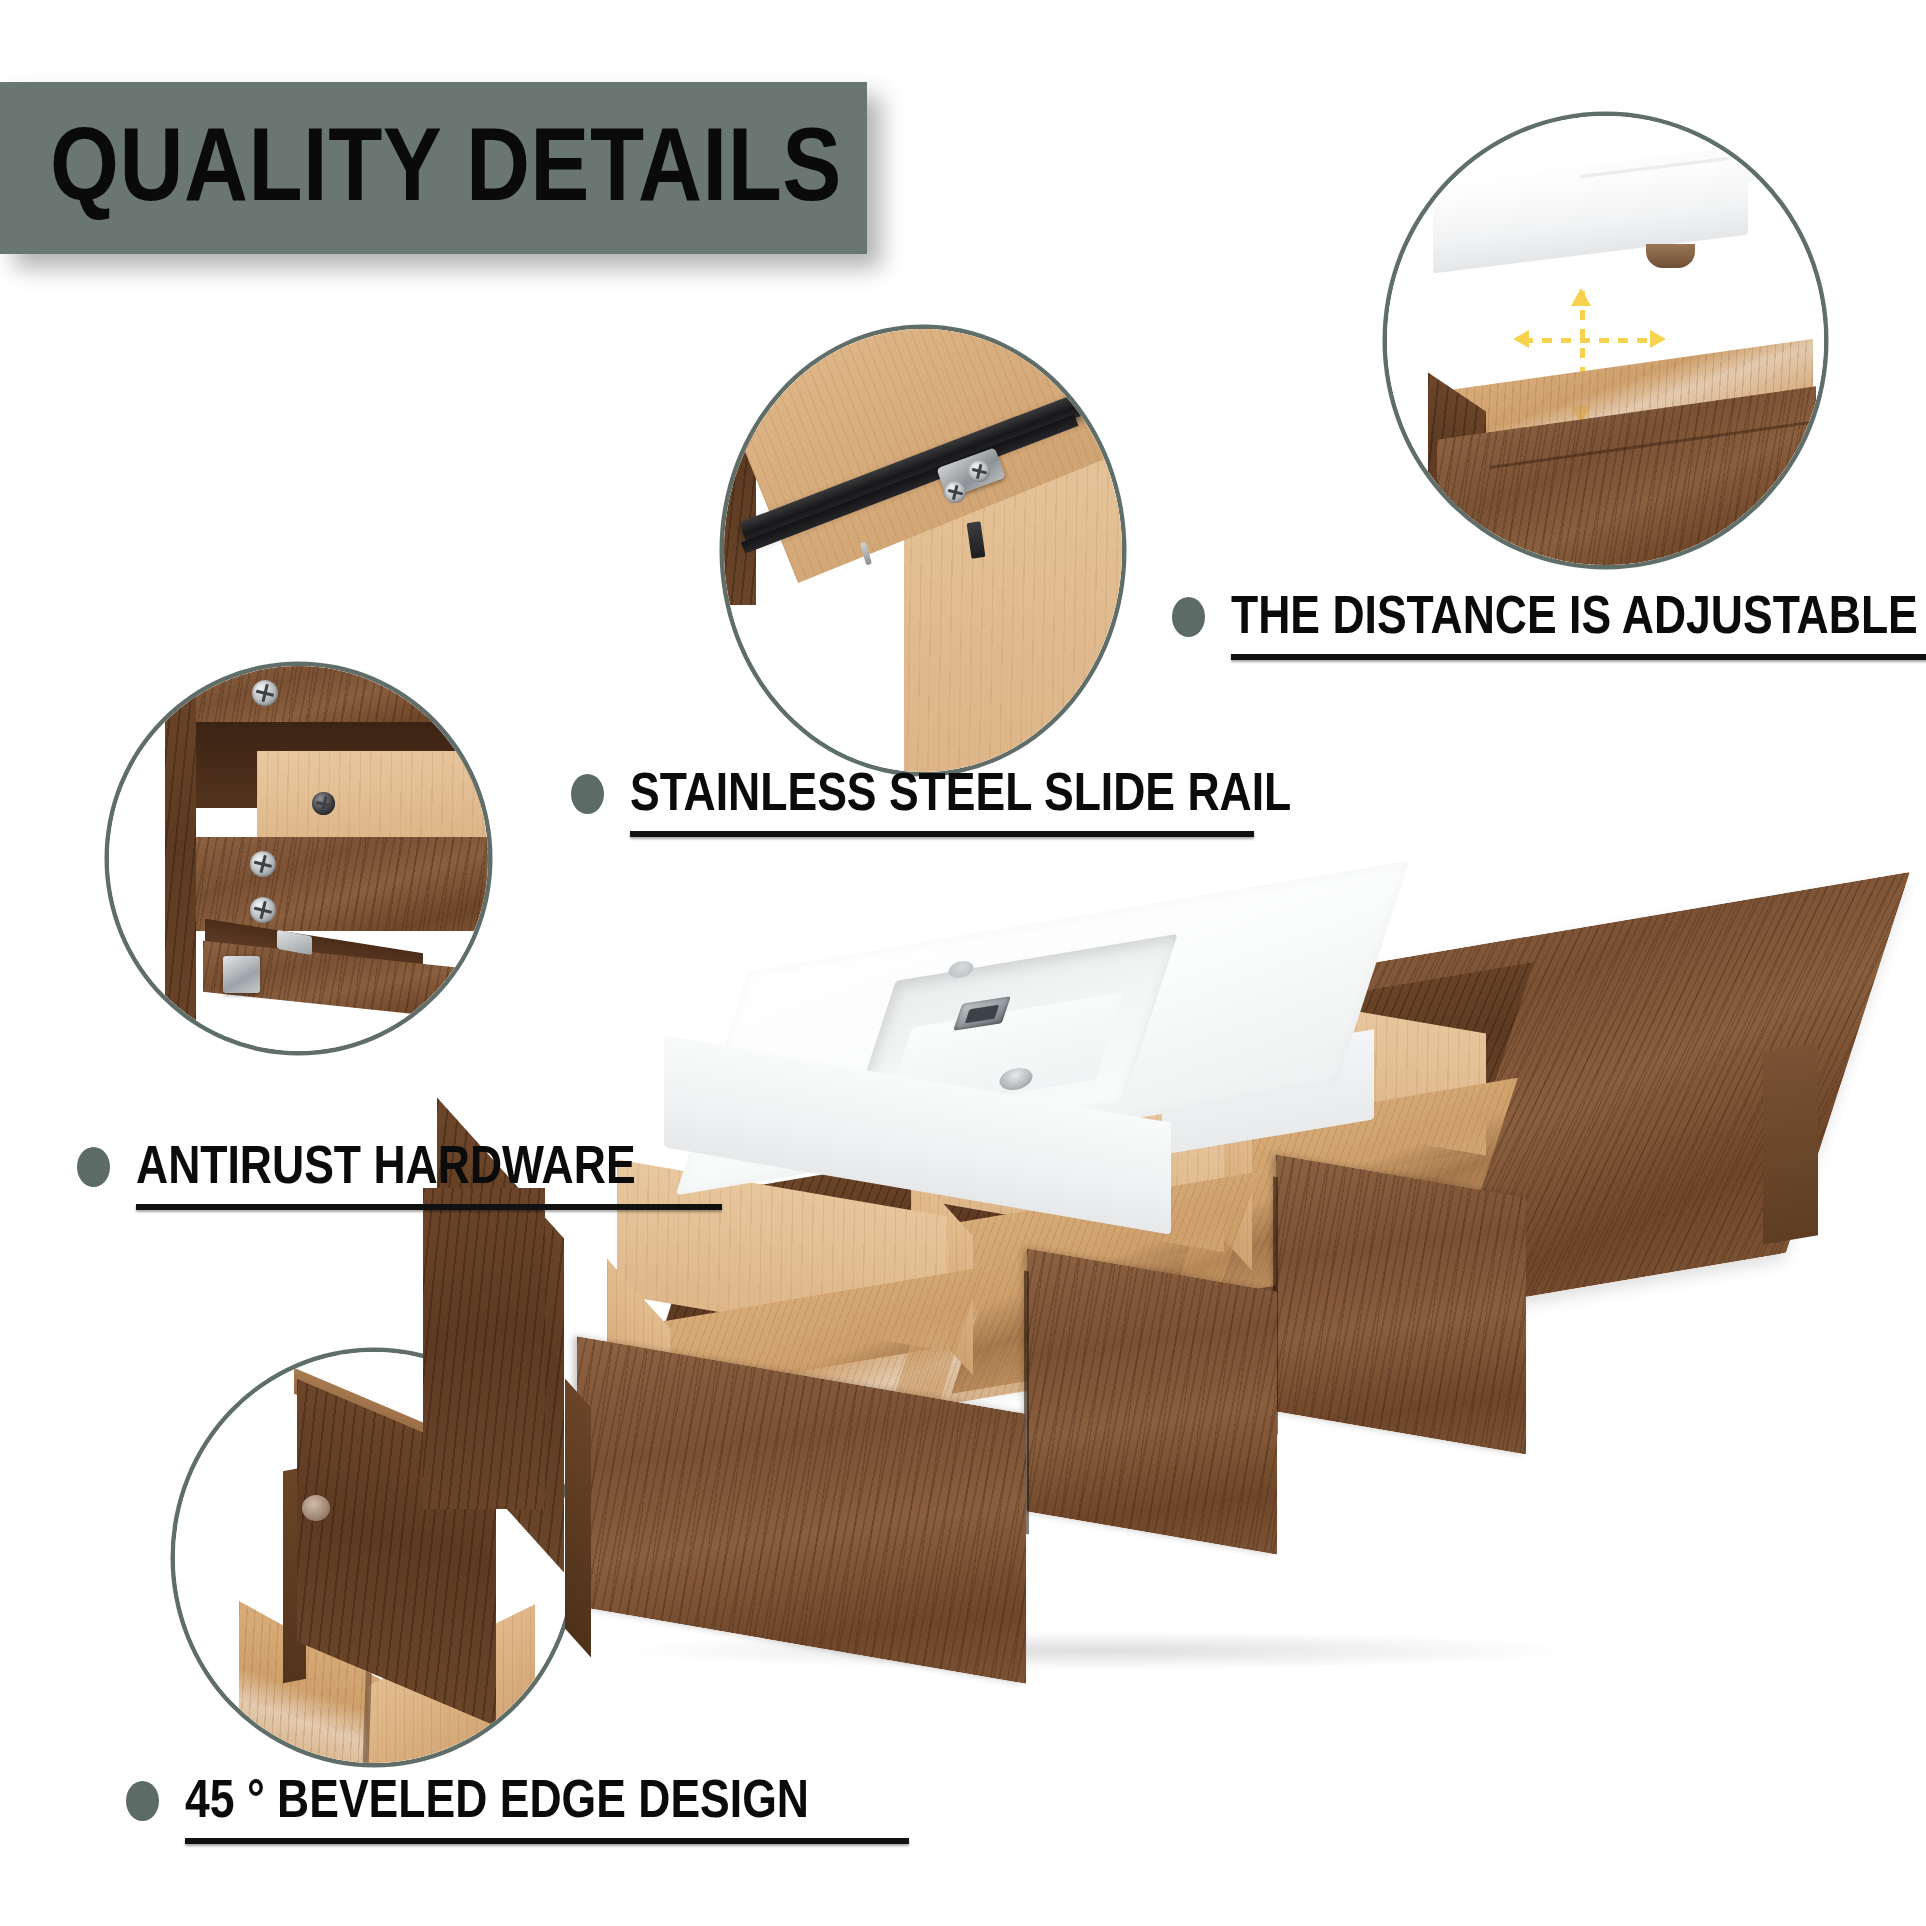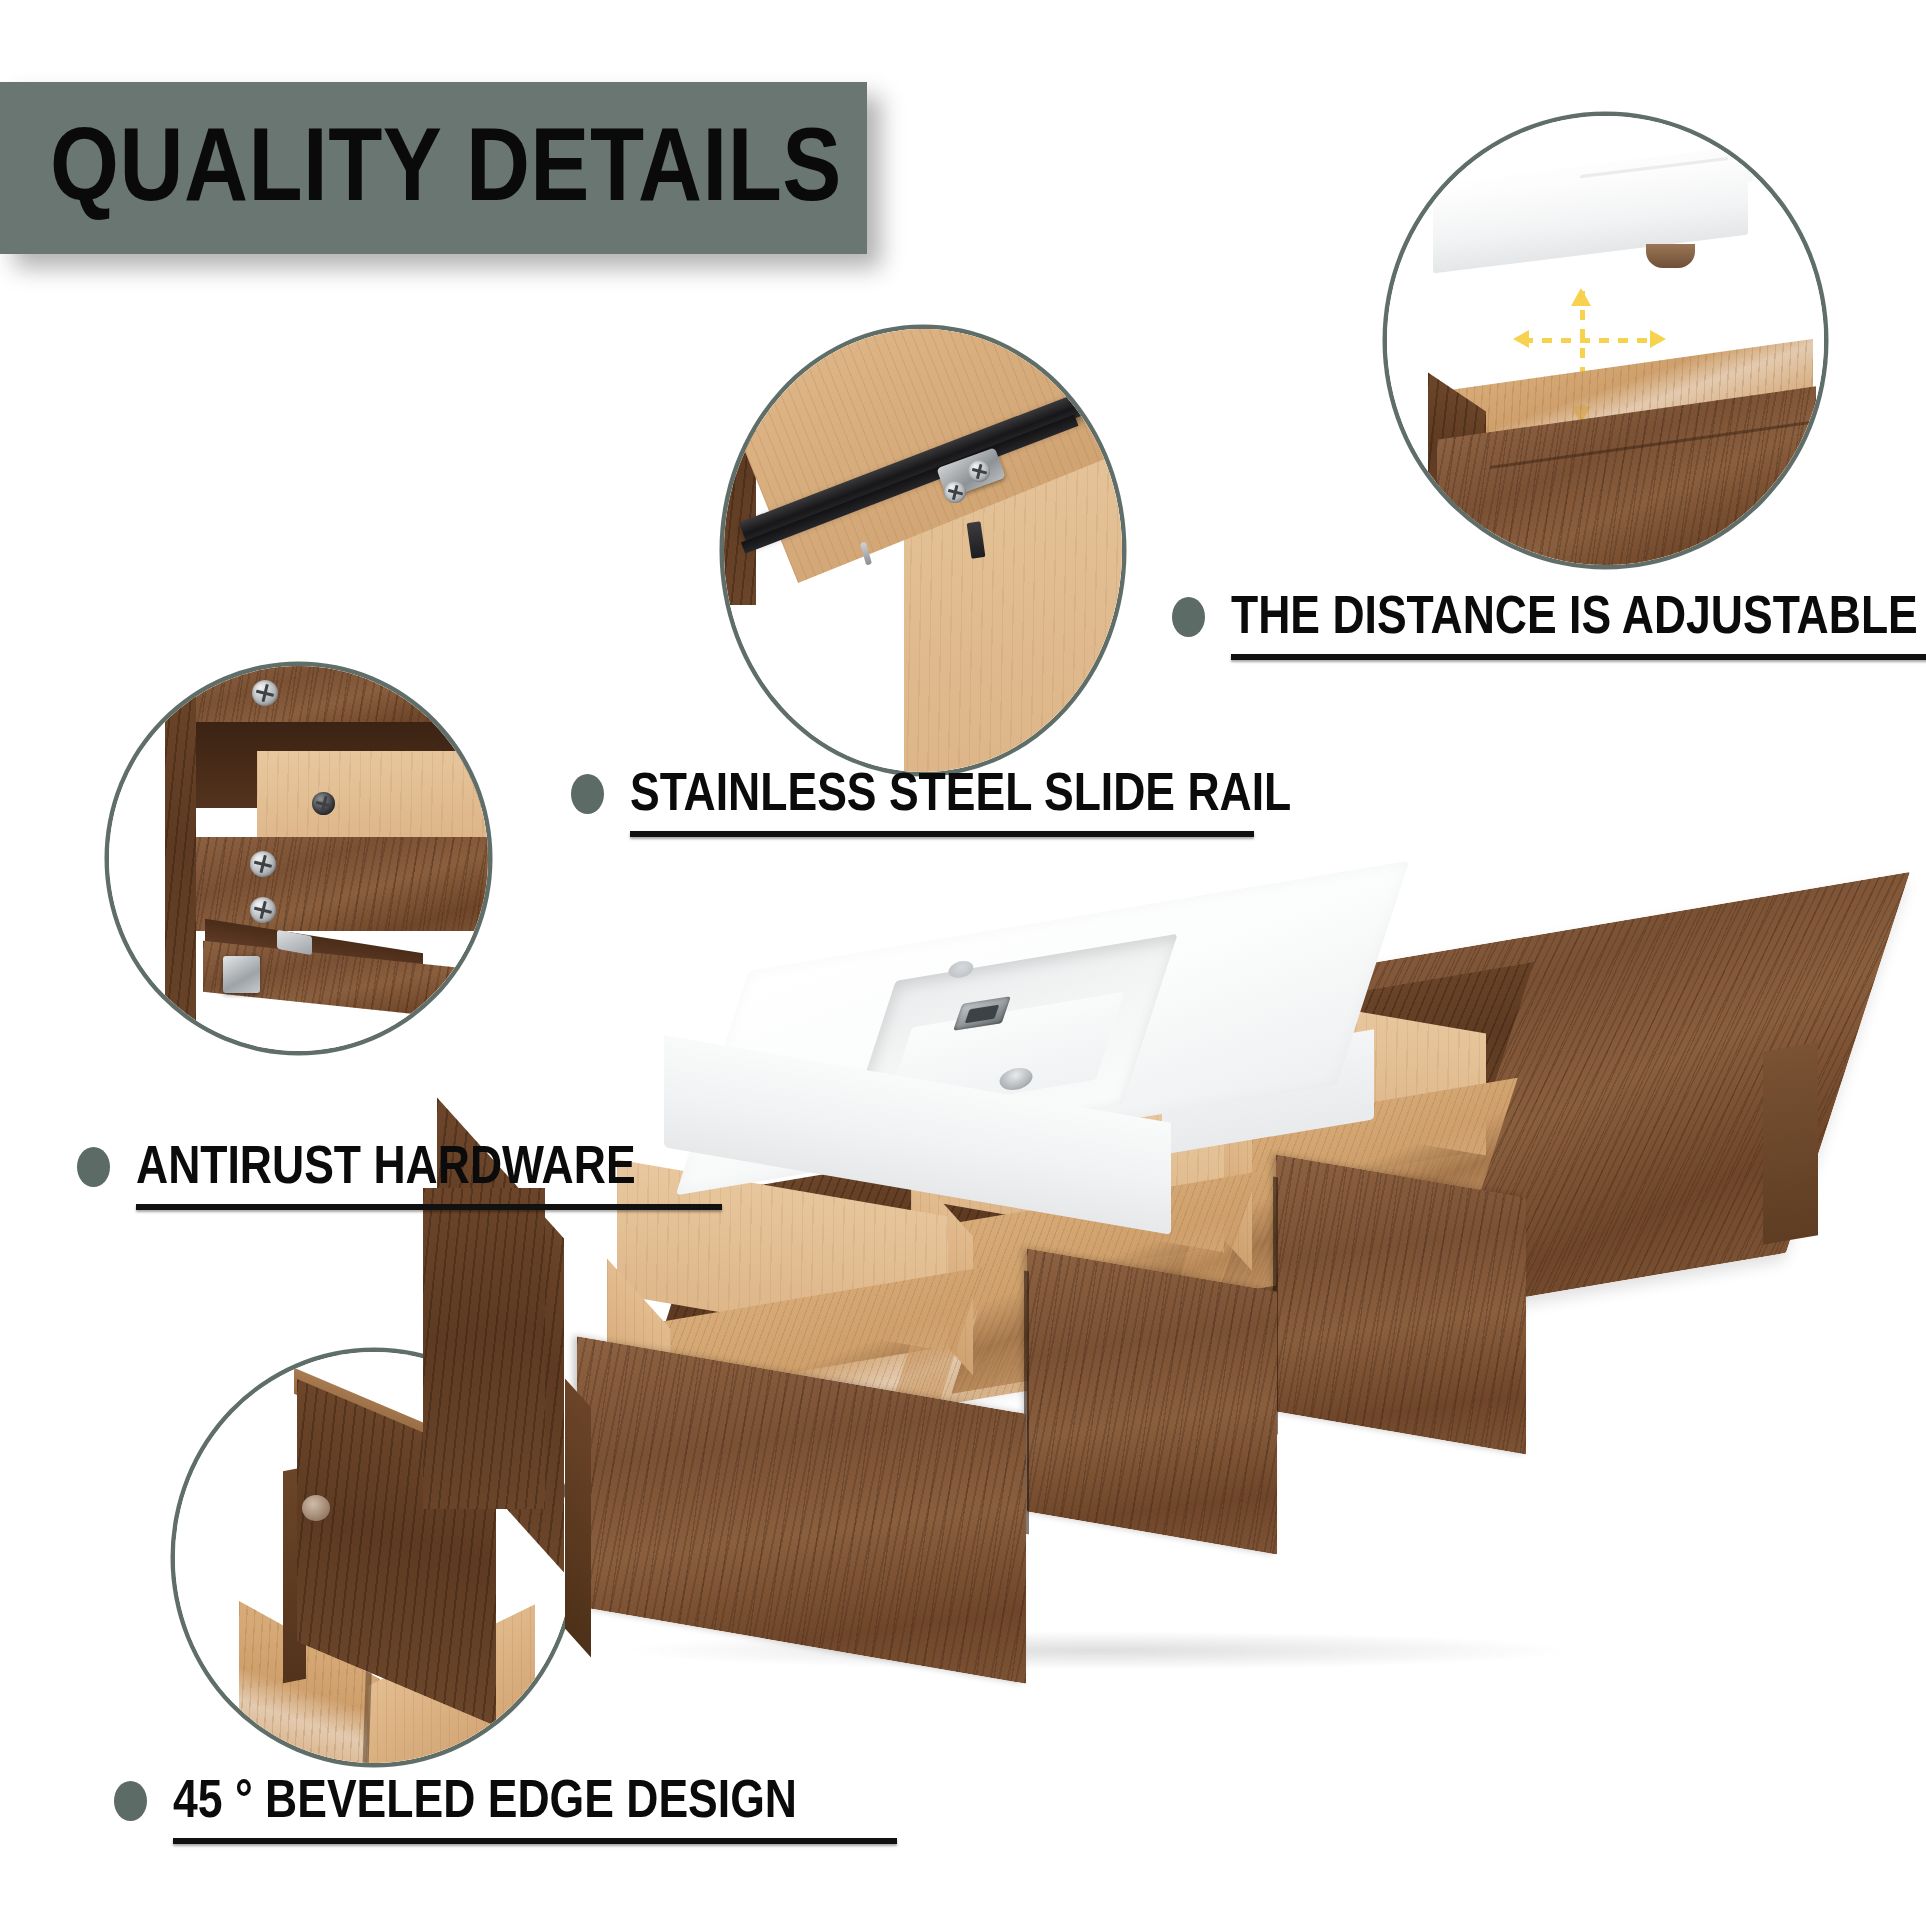--- a/index.html
+++ b/index.html
@@ -22,21 +22,21 @@
       transform:scaleX(.84);transform-origin:left center;letter-spacing:0px;}
   .callout-rule{height:5.8px;background:#111;margin-top:13px;
       box-shadow:0 1.9px 2.6px rgba(0,0,0,.35);}
 
   #callout-distance{left:1172px;top:588px;}
   #callout-distance .callout-rule{width:737px;}
   #callout-rail{left:571px;top:765px;}
   #callout-rail .callout-rule{width:624px;}
   #callout-antirust{left:77px;top:1138px;}
   #callout-antirust .callout-rule{width:586px;}
-  #callout-bevel{left:114px;top:1772px;}
+  #callout-bevel{left:126px;top:1772px;}
   #callout-bevel .callout-rule{width:724px;}
 
   
   .inset{position:absolute;border-radius:50%;overflow:hidden;
       box-shadow:0 0 0 4.5px #5f6e69, 0 0 22px rgba(255,255,255,.9);}
   .inset-inner{position:absolute;inset:0;background:#fff;overflow:hidden;}
 
   #inset-distance{left:1387px;top:116px;width:437px;height:449px;}
   #inset-rail{left:724px;top:329px;width:398px;height:443px;}
   #inset-antirust{left:109px;top:666px;width:379px;height:385px;}

